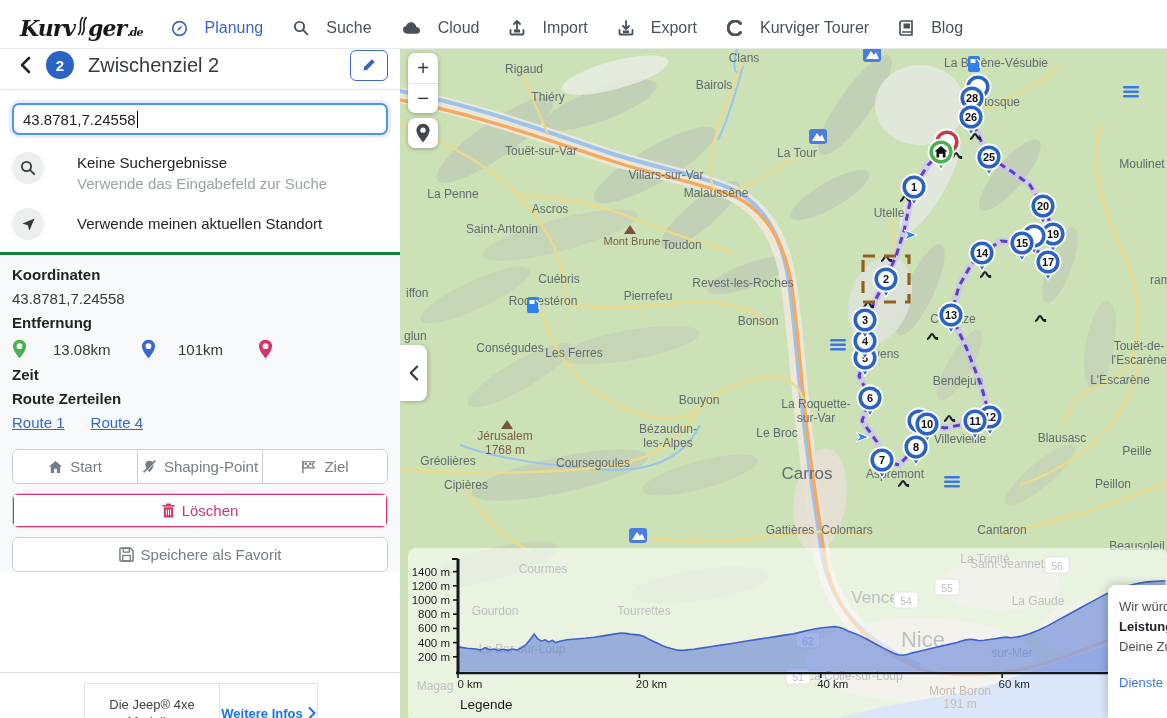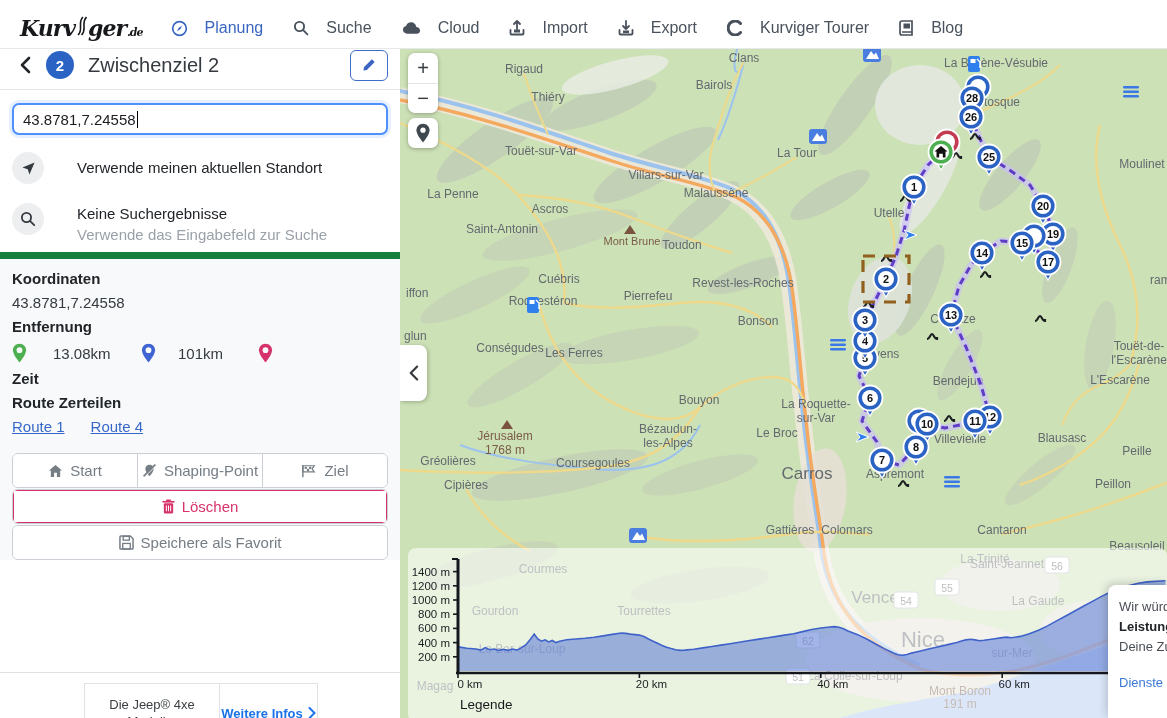--- a/index.html
+++ b/index.html
@@ -33,31 +33,31 @@
   .search-box { margin:13px 12px 10px 12px; height:32px; border:2px solid #4d90fe; border-radius:7px;
     background:#fff; box-shadow:0 0 0 3px rgba(77,144,254,.14); display:flex; align-items:center; padding:0 9px; }
   .search-box .val { font-size:15px; color:#1b1e21; }
   .caret { display:inline-block; width:0; border-left:1.5px solid #000; height:17px; margin-left:1px; vertical-align:middle; }
   .result-row { display:flex; align-items:flex-start; padding:7px 12px; cursor:pointer; }
   .circle-ic { width:32px; height:32px; min-width:32px; border-radius:50%; background:#eceef0;
     display:flex; align-items:center; justify-content:center; margin-right:33px; }
   .res-main { font-size:15px; color:#212529; line-height:21px; }
   .res-sub { font-size:15px; color:#9aa1a8; line-height:21px; }
   .res-single { font-size:15px; color:#212529; line-height:32px; }
-  .info-sec { background:#f8f9fa; border-top:7px solid #15803d; padding:8px 12px 10px 12px; }
+  .info-sec { background:#f8f9fa; border-top:3px solid #15803d; padding:8px 12px 10px 12px; }
   .h-label { font-size:15px; font-weight:bold; color:#212529; line-height:24px; }
   .v-label { font-size:15px; color:#343a40; line-height:24px; }
   .pin-row { display:flex; align-items:center; height:28px; }
   .pin-row svg { margin-right:0; }
   .pin-row .pv { font-size:15px; color:#343a40; width:88px; margin-left:26px; }
   .pin-row .pv2 { font-size:15px; color:#343a40; width:80px; margin-left:22px; }
   .route-links { display:flex; gap:26px; line-height:24px; }
   .route-links a { font-size:15px; color:#3668c9; text-decoration:underline; cursor:pointer; }
   .btn-zone { background:#f8f9fa; padding:4px 12px 0 12px; }
-  .btn-group { display:flex; border:1px solid #c9cfd5; border-radius:6px; overflow:hidden; background:#fff; margin-bottom:1px; }
+  .btn-group { display:flex; border:1px solid #c9cfd5; border-radius:6px; overflow:hidden; background:#fff; margin-bottom:9px; }
   .gbtn { flex:1; height:33px; display:flex; align-items:center; justify-content:center; gap:7px;
     background:#fff; border:none; border-right:1px solid #c9cfd5; font-size:15px; color:#757d85; cursor:pointer;
     font-family:"Liberation Sans", sans-serif; }
   .gbtn:last-child { border-right:none; }
   .gbtn.danger { color:#d6336c; box-shadow:inset 0 0 0 1px #d6336c; }
   .gbtn .ic { display:flex; }
   .ad-divider { position:absolute; left:0; top:631px; width:400px; border-top:1px solid #dee2e6; }
   .ad-box { position:absolute; left:84px; top:642px; width:234px; height:60px; background:#fff;
     border:1px solid #e2e2e2; display:flex; }
   .ad-text { width:135px; border-right:1px solid #e2e2e2; display:flex; flex-direction:column;
@@ -182,40 +182,40 @@
             <path d="M11.3 1.5 L14.5 4.7 L5.6 13.6 L1.6 14.4 L2.4 10.4 Z" fill="#3a66c2"></path>
           </svg>
       </div>
     </div>
 
     <div class="search-box">
       <span class="val">43.8781,7.24558</span>
         <span class="caret"></span>
     </div>
 
-    <div class="result-row" style="padding-bottom:12px;">
-      <div class="circle-ic">
-        <svg width="15" height="15" viewBox="0 0 16 16">
-            <path d="M14.5 1.5 L9 14.5 L7.2 8.8 L1.5 7 Z" fill="#343a40"></path>
-          </svg>
-      </div>
-      <div class="res-single">Verwende meinen aktuellen Standort</div>
-    </div>
-
     <div class="result-row">
       <div class="circle-ic">
         <svg width="16" height="16" viewBox="0 0 16 16">
             <circle cx="6.5" cy="6.5" r="4.6" stroke="#343a40" stroke-width="1.8" fill="none"></circle>
             <path d="M10.2 10.2 L14.2 14.2" stroke="#343a40" stroke-width="1.8" stroke-linecap="round"></path>
           </svg>
       </div>
       <div>
         <div class="res-main">Keine Suchergebnisse</div>
         <div class="res-sub">Verwende das Eingabefeld zur Suche</div>
       </div>
+    </div>
+
+    <div class="result-row" style="padding-bottom:12px;">
+      <div class="circle-ic">
+        <svg width="15" height="15" viewBox="0 0 16 16">
+            <path d="M14.5 1.5 L9 14.5 L7.2 8.8 L1.5 7 Z" fill="#343a40"></path>
+          </svg>
+      </div>
+      <div class="res-single">Verwende meinen aktuellen Standort</div>
     </div>
 
     <div class="info-sec">
       <div class="h-label">Koordinaten</div>
       <div class="v-label">43.8781,7.24558</div>
       <div class="h-label">Entfernung</div>
       <div class="pin-row">
         <svg width="15" height="20" viewBox="0 0 24 32">
             <path d="M12 1 C6 1 1.5 5.6 1.5 11.5 C1.5 19 12 31 12 31 S22.5 19 22.5 11.5 C22.5 5.6 18 1 12 1 Z" fill="#4caf50"></path>
             <circle cx="12" cy="11.5" r="4.6" fill="#f8f9fa"></circle>

